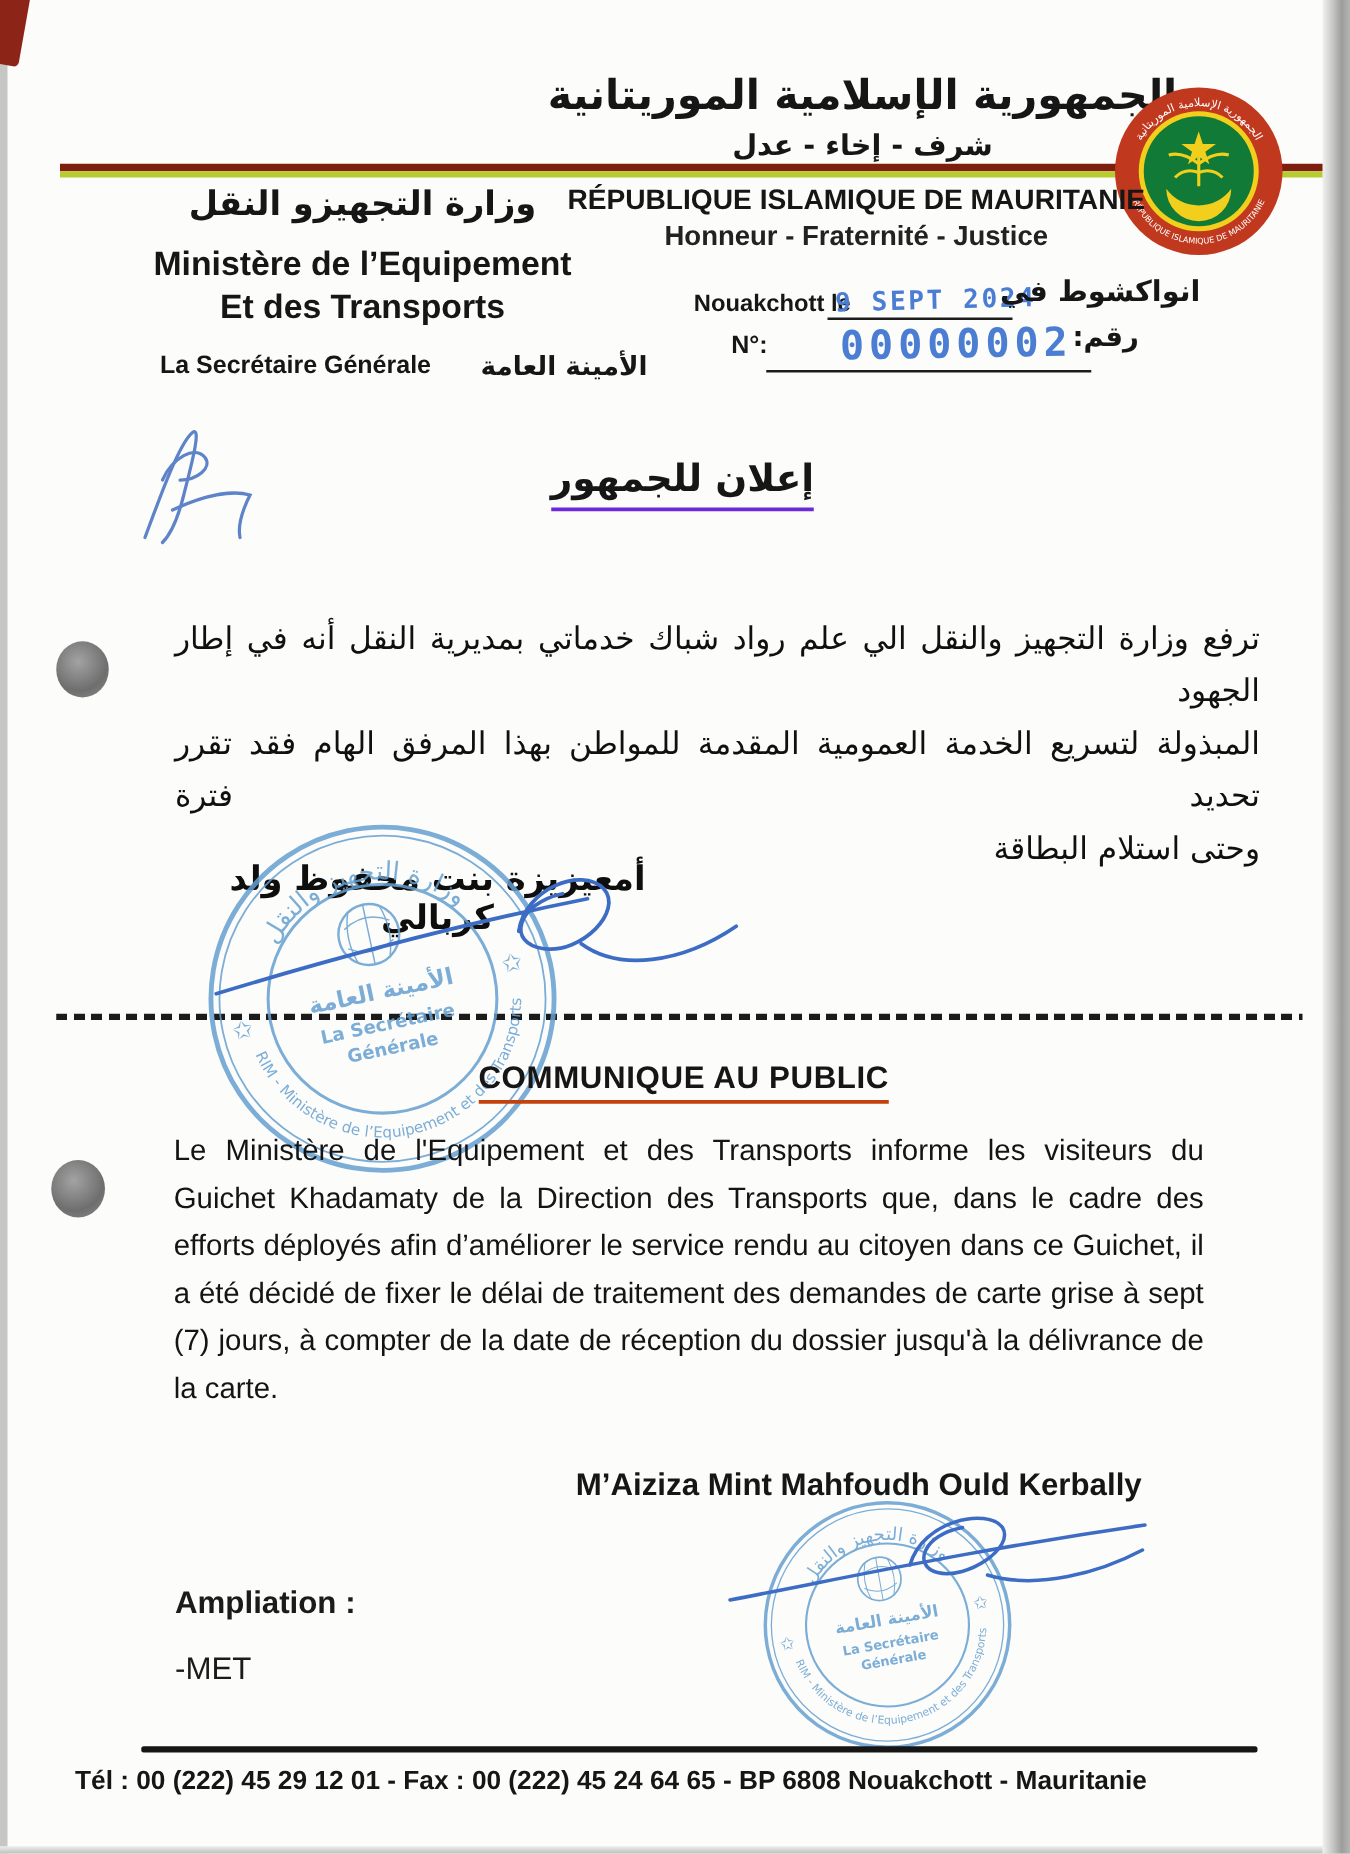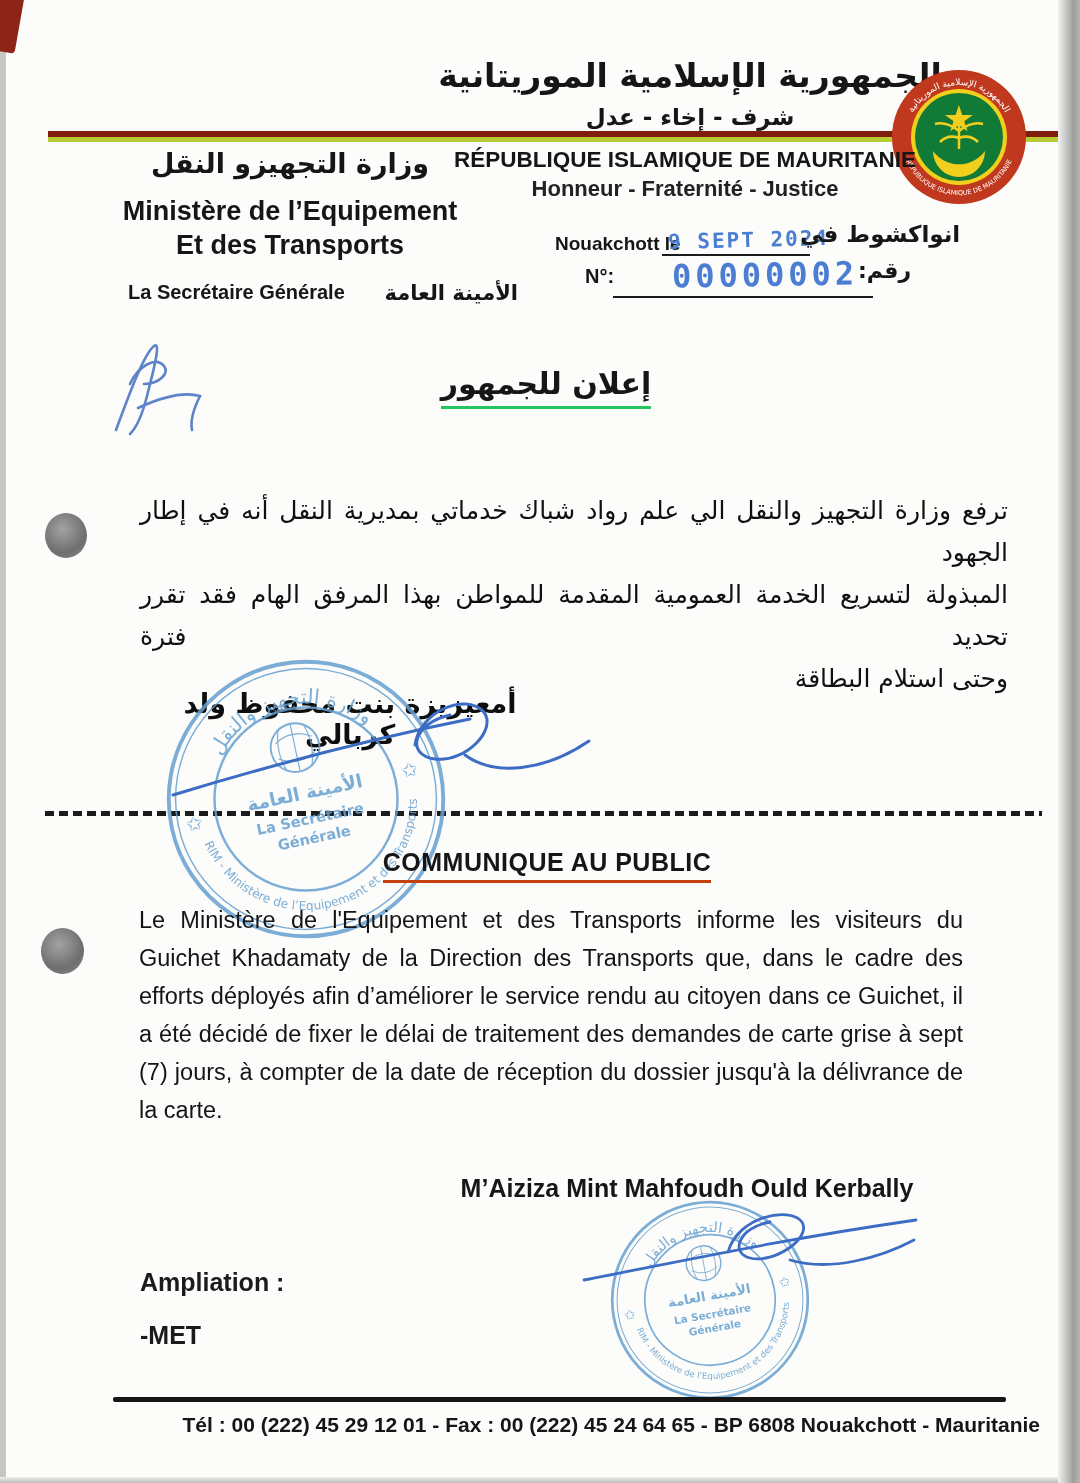--- a/index.html
+++ b/index.html
@@ -44,21 +44,21 @@
   .ul-date{top:254px;left:662px;width:148px;border-bottom:2.5px solid #1c1c1c;}
   .lbl-nkc-ar{top:221px;left:800px;font-size:23px;font-weight:bold;}
   .lbl-num{top:265px;left:585px;font-weight:bold;font-size:20px;}
   .stamp-num{top:256px;left:672px;font-family:"DejaVu Sans Mono",monospace;
     font-weight:bold;font-size:32px;color:#4b7ed2;letter-spacing:4px;transform:rotate(-1deg);}
   .ul-num{top:296px;left:613px;width:260px;border-bottom:2.5px solid #1c1c1c;}
   .lbl-num-ar{top:258px;left:858px;font-size:22px;font-weight:bold;}
   
   .initials{left:78px;top:332px;width:150px;height:110px;}
   .ar-ann-title{top:366px;left:396px;width:300px;text-align:center;font-size:30px;font-weight:bold;}
-  .ar-ann-title span{border-bottom:3px solid #22c55e;padding-bottom:5px;}
+  .ar-ann-title span{border-bottom:3px solid #6d28d9;padding-bottom:5px;}
   .ar-body{top:466px;left:140px;width:868px;font-size:25px;line-height:42px;color:#101010;margin-top:24px;}
   .ar-line{text-align:justify;text-align-last:justify;}
   .ar-line.last{text-align-last:right;}
   .hole{border-radius:50%;
     background:radial-gradient(circle at 42% 36%,#a3a3a3,#6e6e6e 62%,#8d8d8d);}
   .hole1{left:45px;top:513px;width:42px;height:45px;}
   .hole2{left:41px;top:928px;width:43px;height:46px;}
   .ar-signatory{top:688px;left:140px;width:420px;text-align:center;
     font-weight:bold;font-size:27px;color:#0e0e0e;}
   .stamp1{left:160px;top:653px;width:292px;height:292px;opacity:.85;}
@@ -69,24 +69,24 @@
   .comm-title{top:848px;left:0;width:1094px;text-align:center;font-weight:bold;
     font-size:25px;letter-spacing:.5px;}
   .comm-title span{border-bottom:3px solid #c2410c;padding-bottom:4px;}
   .fr-body{top:901px;left:139px;width:824px;font-size:23.5px;line-height:38px;
     text-align:justify;color:#141414;}
   .fr-signatory{top:1174px;left:387px;width:600px;text-align:center;
     font-weight:bold;font-size:25px;}
   .stamp2{left:606px;top:1196px;width:208px;height:208px;opacity:.85;}
   .sig2{left:578px;top:1200px;width:345px;height:100px;}
   .ampl-label{top:1268px;left:140px;font-weight:bold;font-size:25px;color:#1b1b1b;}
-  .ampl-item{top:1321px;left:140px;font-weight:bold;font-size:25px;color:#1b1b1b;}
+  .ampl-item{top:1321px;left:140px;font-weight:normal;font-size:25px;color:#1b1b1b;}
   
   .footer-line{top:1397px;left:113px;width:893px;height:5px;background:#161616;border-radius:2px;}
-  .footer-text{top:1413px;left:60px;width:980px;text-align:right;font-weight:bold;font-size:21px;}
+  .footer-text{top:1413px;left:60px;width:980px;text-align:left;font-weight:bold;font-size:21px;}
   svg text{font-family:"DejaVu Sans",sans-serif;}
 </style>
 </head>
 <body>
 
 <div class="page">
 
   <div class="abs edge-left"></div>
   <div class="abs corner-mark"></div>
   <div class="abs edge-bottom"></div>

